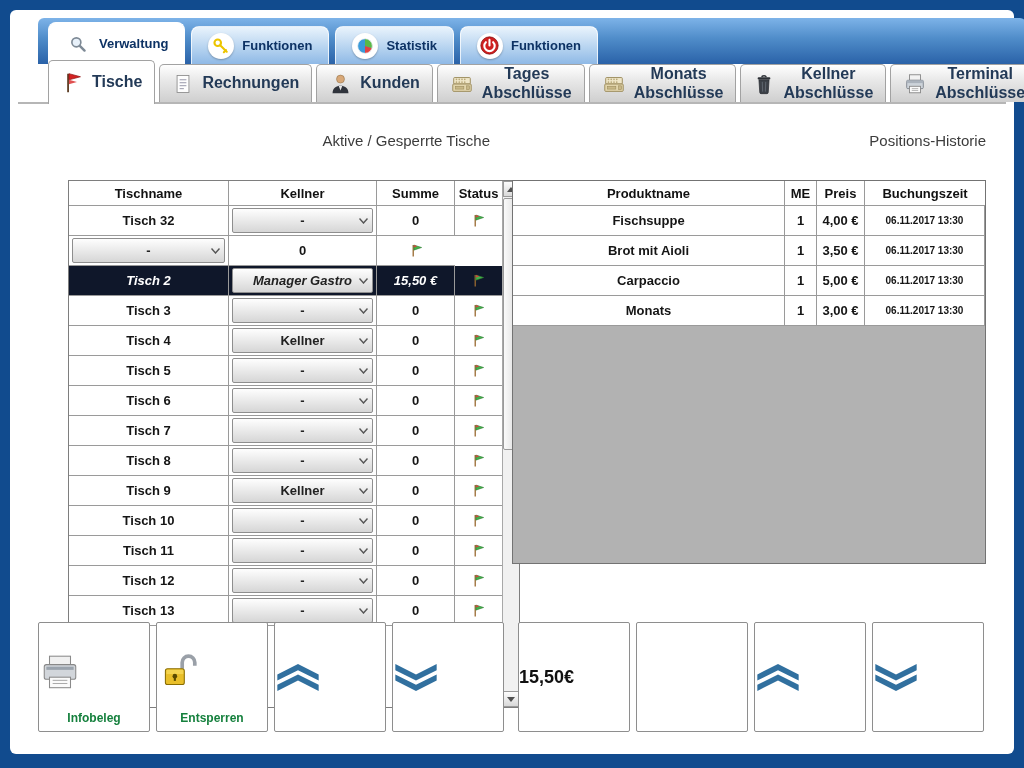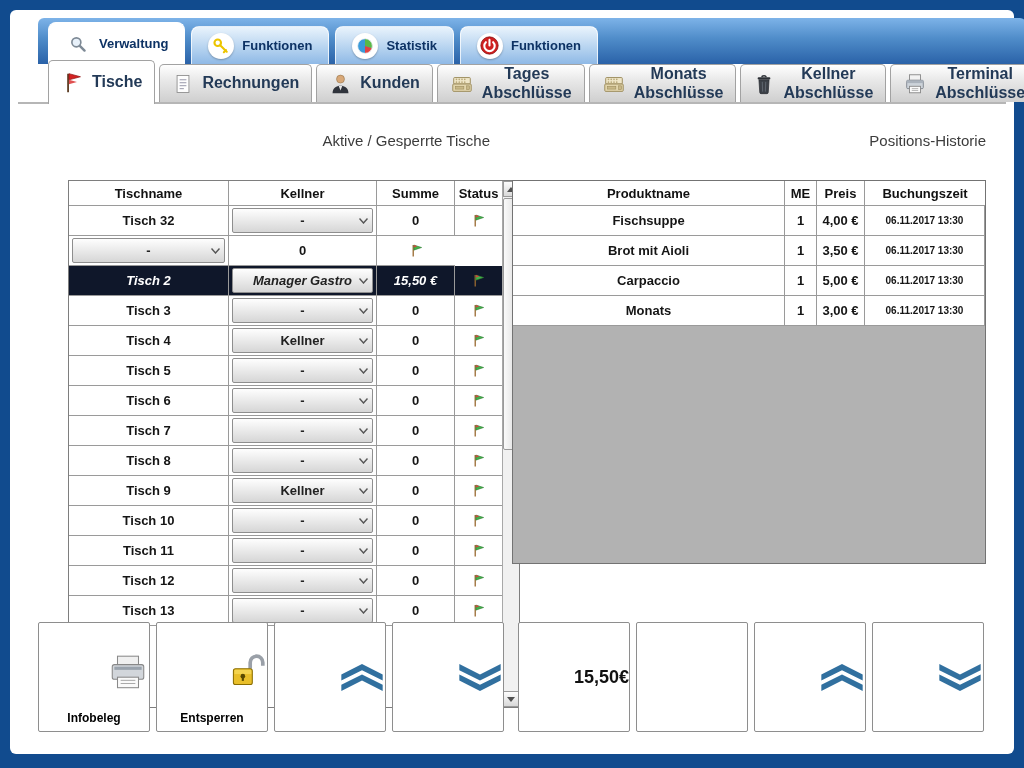--- a/index.html
+++ b/index.html
@@ -77,25 +77,25 @@
   .right-table-wrap { position:absolute; left:502px; top:170px; width:474px; height:384px;
     border:1px solid #737373; background:#b2b2b2; overflow:hidden; }
   .rt-head, .rt-row { display:grid; grid-template-columns:272px 32px 48px 120px; background:#fff; }
   .rt-head { height:25px; }
   .rt-row { height:30px; }
   .rc3 { font-size:10px; }
 
   
   .button-row { position:absolute; left:28px; top:612px; width:952px; height:110px; display:flex; gap:6px; }
   .big-btn { width:112px; height:110px; border:1px solid #8e8e8e; border-radius:2px; background:#fff;
-    position:relative; display:flex; flex-direction:column; align-items:flex-end; justify-content:center; cursor:pointer; }
+    position:relative; display:flex; flex-direction:column; align-items:flex-start; justify-content:center; cursor:pointer; }
   .big-btn.gap-left { margin-left:8px; }
   .btn-ic.with-label { margin-top:-8px; }
   .btn-label { position:absolute; bottom:6px; left:0; width:100%; text-align:center;
-    font-size:12px; font-weight:bold; color:#000000; }
+    font-size:12px; font-weight:bold; color:#15803d; }
   .btn-price { font-size:18px; font-weight:bold; color:#111; }
 </style>
 </head>
 <body>
 
 <div class="window">
 
   <div class="main-tab-bar">
       <div class="main-tab active">
         <span class="tab-ic-wrap ic">

